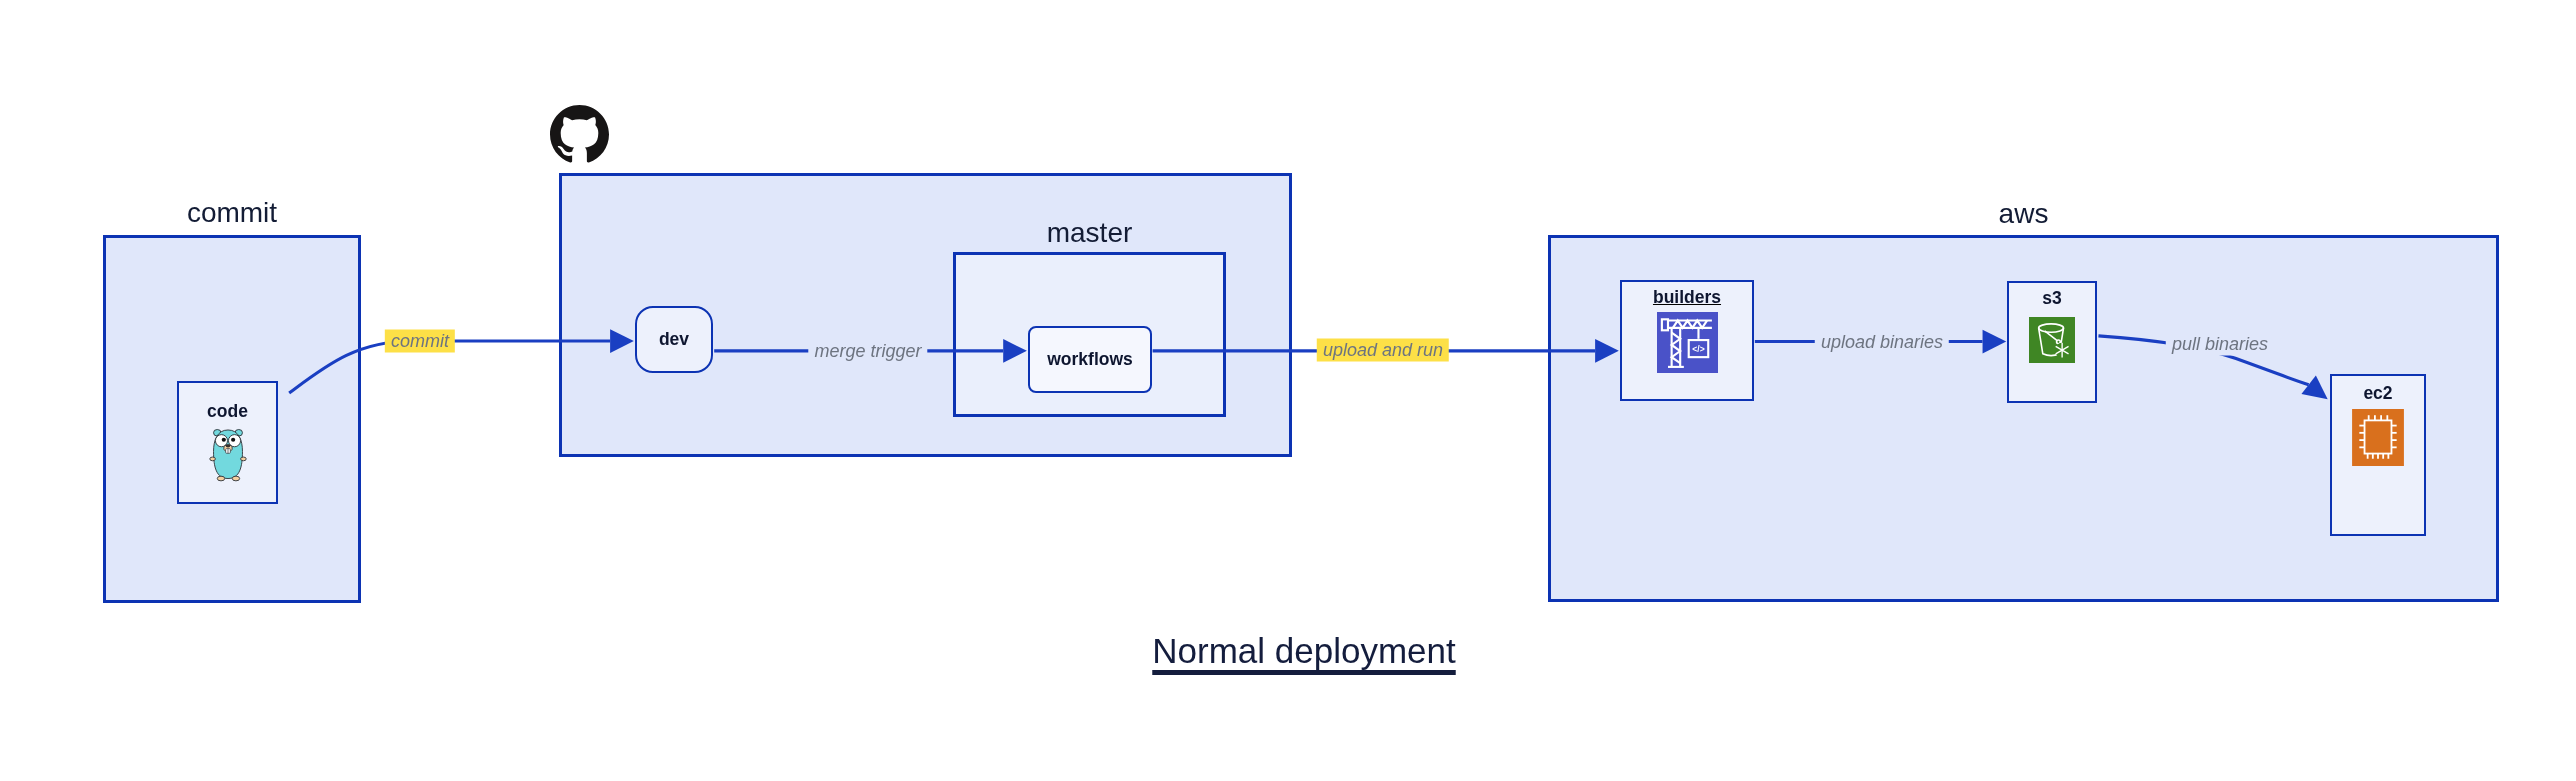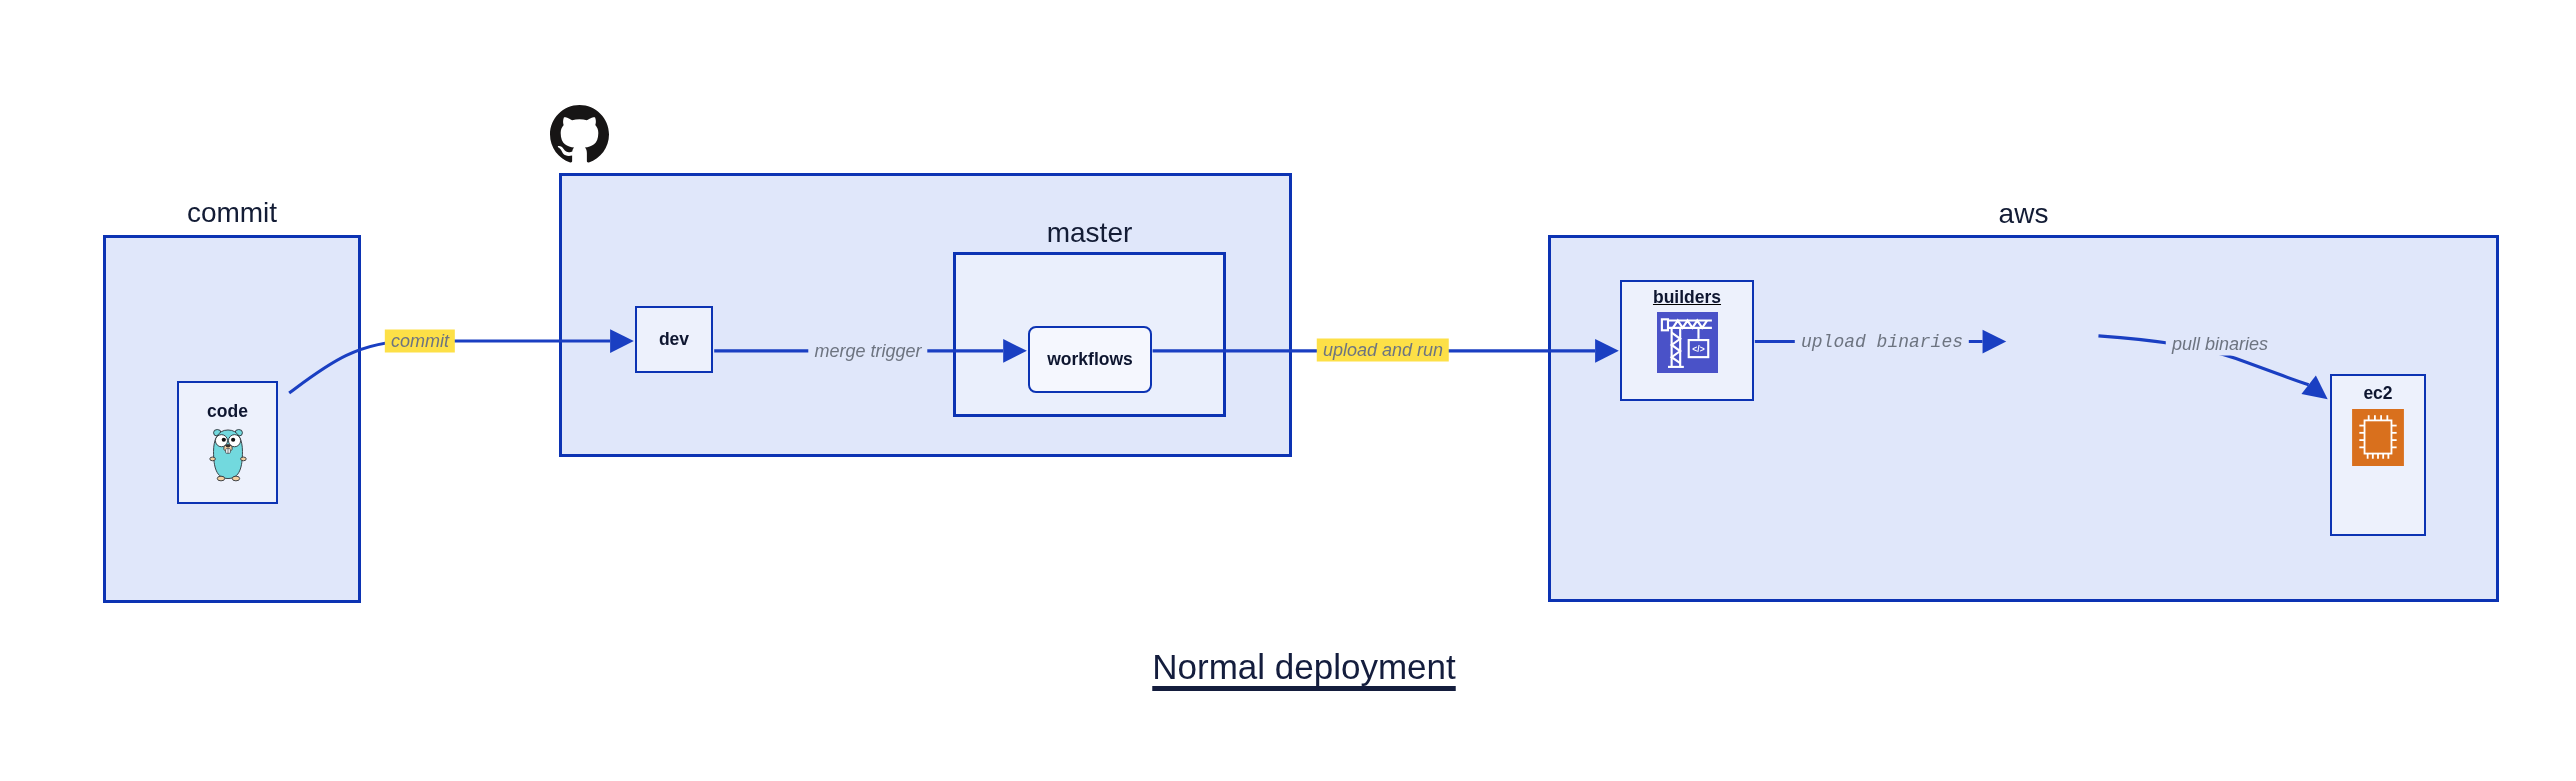--- a/index.html
+++ b/index.html
@@ -63,21 +63,21 @@
     <path class="edge-path" d="M3406,663 L3848,663"></path>
     <polygon class="edge-arrow" points="3894,663 3848,640 3848,686"></polygon>
 
     <path class="edge-path" d="M4073,652 C4160,658 4260,668 4340,696 C4395,716 4440,733 4481,747"></path>
     <polygon class="edge-arrow" points="4518,775 4467,765 4495,729"></polygon>
   </svg>
 
   <div class="edge-label bg-white" style="left:420px;top:341px;">commit</div>
   <div class="edge-label bg-fill" style="left:868px;top:351px;">merge trigger</div>
   <div class="edge-label bg-white" style="left:1383px;top:350px;">upload and run</div>
-  <div class="edge-label bg-fill" style="left:1882px;top:342px;font-family:Liberation Mono, monospace;">upload binaries</div>
+  <div class="edge-label bg-fill" style="left:1882px;top:342px;">upload binaries</div>
   <div class="edge-label bg-fill" style="left:2220px;top:344px;">pull binaries</div>
 
   <div class="node" style="left:177px;top:381px;width:101px;height:123px;padding-top:18px;">
     <div class="node-label">code</div>
     <svg width="42" height="58" viewBox="0 0 90 115" style="margin-top:3.1px;">
       <g stroke="#33383d" stroke-width="2">
         <ellipse cx="22" cy="12" rx="8" ry="7" fill="var(--gopher-body)"></ellipse>
         <ellipse cx="68" cy="12" rx="8" ry="7" fill="var(--gopher-body)"></ellipse>
         <path d="M45 6 C22 6 14 28 14 52 C14 86 20 110 45 110 C70 110 76 86 76 52 C76 28 68 6 45 6 Z" fill="var(--gopher-body)"></path>
         <ellipse cx="12" cy="68" rx="6" ry="4" fill="var(--gopher-skin)"></ellipse>
@@ -89,21 +89,21 @@
       </g>
       <circle cx="36" cy="27" r="4.5" fill="#111111"></circle>
       <circle cx="56" cy="27" r="4.5" fill="#111111"></circle>
       <ellipse cx="45" cy="45" rx="9" ry="7" fill="var(--gopher-skin)" stroke="#33383d" stroke-width="2"></ellipse>
       <ellipse cx="45" cy="40" rx="5" ry="3.5" fill="#3a2f2a"></ellipse>
       <rect x="40" y="46" width="10" height="10" rx="2" fill="#ffffff" stroke="#33383d" stroke-width="1.5"></rect>
       <line x1="45" y1="46" x2="45" y2="56" stroke="#33383d" stroke-width="1.5"></line>
     </svg>
   </div>
 
-  <div class="node dev" style="left:635px;top:306px;width:78px;height:67px;">
+  <div class="node dev" style="left:635px;top:306px;width:78px;height:67px;border-radius:18px;">
     <div class="node-label">dev</div>
   </div>
 
   <div class="node workflows" style="left:1028px;top:326px;width:124px;height:67px;">
     <div class="node-label">workflows</div>
   </div>
 
   <div class="node" style="left:1620px;top:280px;width:134px;height:121px;padding-top:5.2px;text-decoration:underline;">
     <div class="node-label">builders</div>
     <svg width="61" height="61" viewBox="0 0 100 100" style="margin-top:4.1px;">
@@ -117,20 +117,38 @@
         <line x1="38" y1="26" x2="38" y2="90"></line>
         <path d="M24 34 L38 44 L24 54 L38 64 L24 74 L38 84"></path>
         <line x1="18" y1="90" x2="44" y2="90"></line>
         <line x1="68" y1="26" x2="68" y2="44"></line>
         <rect x="52" y="46" width="32" height="28"></rect>
       </g>
       <text x="68" y="66" text-anchor="middle" fill="#ffffff" font-size="14" font-weight="bold" font-family="Liberation Sans, sans-serif">&lt;/&gt;</text>
     </svg>
   </div>
 
+  <div class="node" style="left:2007px;top:281px;width:90px;height:122px;padding-top:5.2px;">
+    <div class="node-label">s3</div>
+    <svg width="46" height="46" viewBox="0 0 100 100" style="margin-top:8.2px;">
+      <rect x="0" y="0" width="100" height="100" fill="var(--s3-icon)"></rect>
+      <g stroke="#ffffff" stroke-width="3.5" fill="none">
+        <ellipse cx="48" cy="24" rx="27" ry="9"></ellipse>
+        <path d="M21 24 L30 80 Q48 88 66 80 L75 24"></path>
+        <line x1="34" y1="30" x2="62" y2="52"></line>
+        <circle cx="64" cy="54" r="4"></circle>
+      </g>
+      <circle cx="72" cy="72" r="16" fill="var(--s3-icon)"></circle>
+      <g stroke="#ffffff" stroke-width="3">
+        <line x1="72" y1="56" x2="72" y2="88"></line>
+        <line x1="58" y1="64" x2="86" y2="80"></line>
+        <line x1="58" y1="80" x2="86" y2="64"></line>
+      </g>
+    </svg>
+  </div>
 
   <div class="node" style="left:2330px;top:374px;width:96px;height:162px;padding-top:7.2px;">
     <div class="node-label">ec2</div>
     <svg width="52" height="57" viewBox="0 0 100 110" style="margin-top:5.2px;">
       <rect x="0" y="0" width="100" height="110" fill="var(--ec2-icon)"></rect>
       <g stroke="#ffffff" stroke-width="3.5" fill="none">
         <rect x="24" y="22" width="52" height="64"></rect>
         <line x1="32" y1="12" x2="32" y2="22"></line>
           <line x1="44" y1="12" x2="44" y2="22"></line>
         <line x1="56" y1="12" x2="56" y2="22"></line>
@@ -145,16 +163,16 @@
         <line x1="14" y1="60" x2="24" y2="60"></line>
           <line x1="14" y1="74" x2="24" y2="74"></line>
         <line x1="76" y1="32" x2="86" y2="32"></line>
           <line x1="76" y1="46" x2="86" y2="46"></line>
         <line x1="76" y1="60" x2="86" y2="60"></line>
           <line x1="76" y1="74" x2="86" y2="74"></line>
       </g>
     </svg>
   </div>
 
-  <div class="title" style="left:1304px;top:651px;margin-top:16px;">Normal deployment</div>
+  <div class="title" style="left:1304px;top:651px;">Normal deployment</div>
 
 </div>
 
 
 </body></html>

